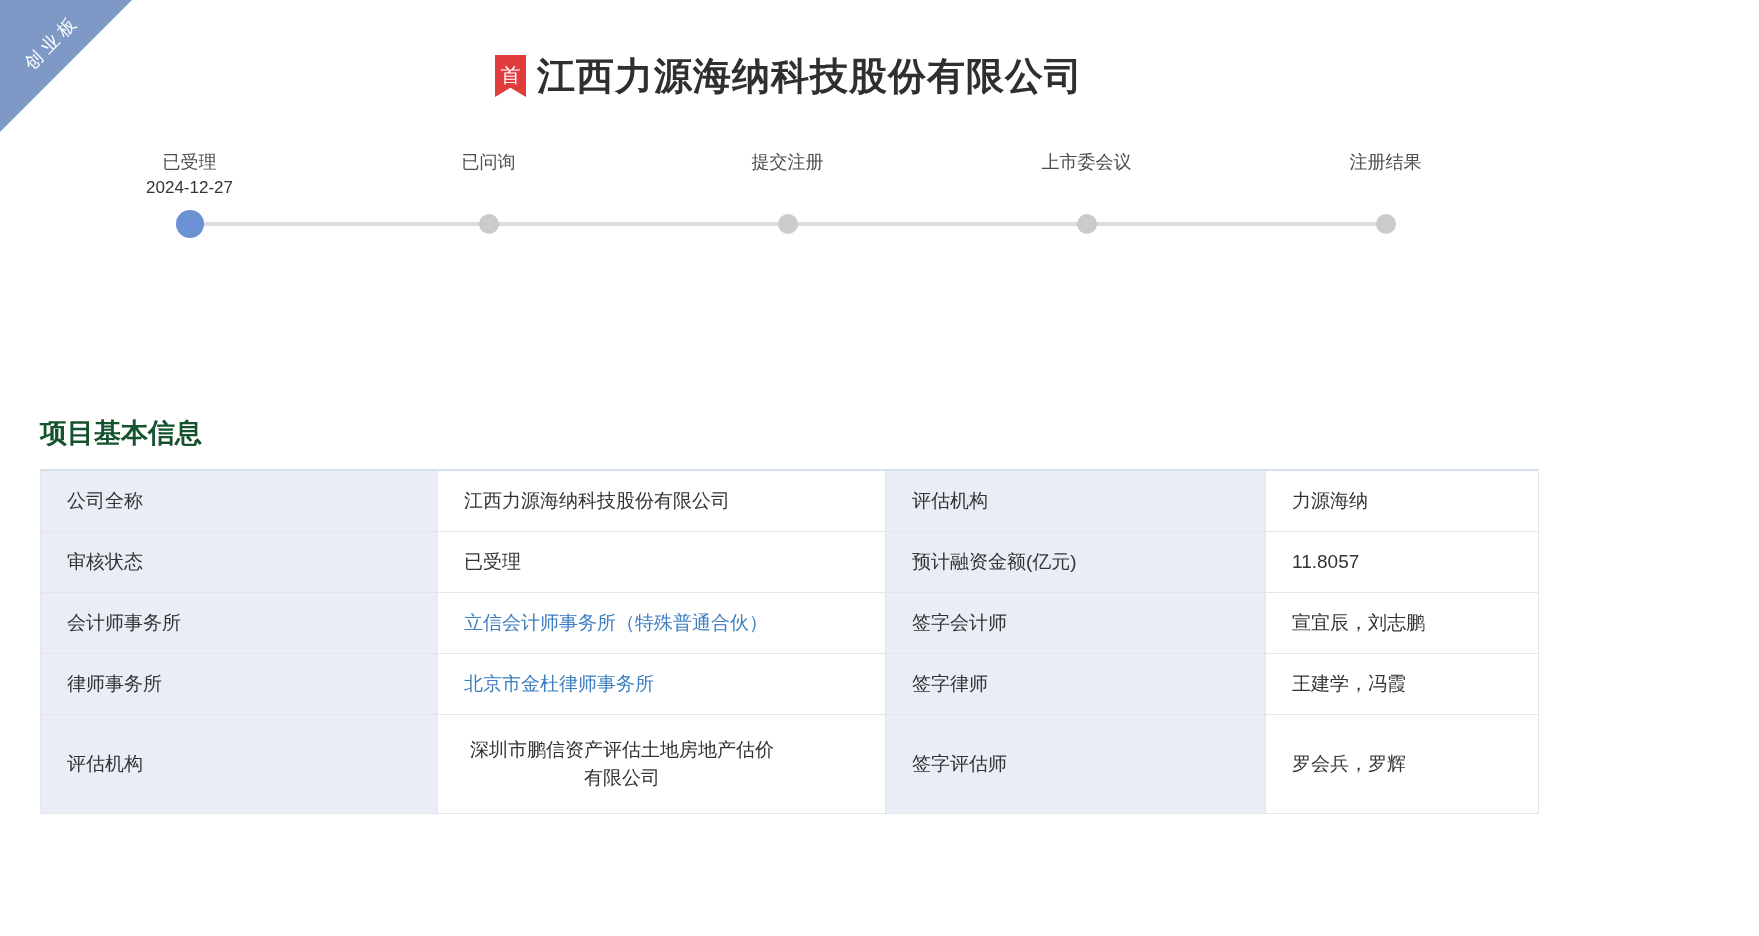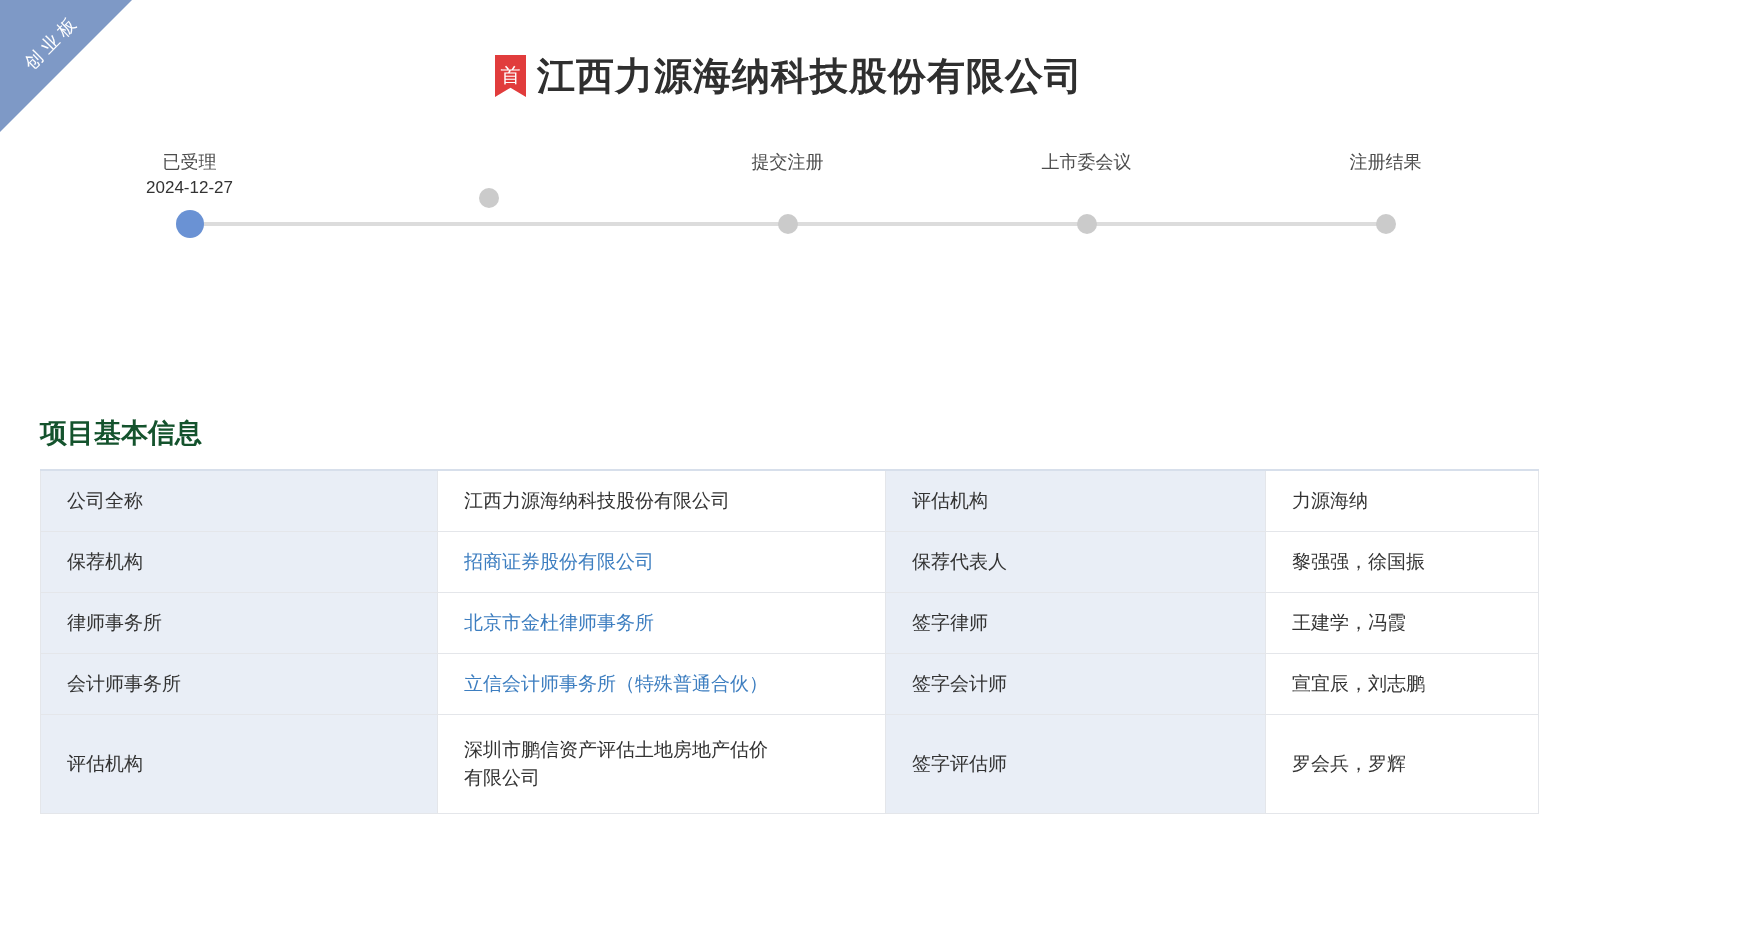--- a/index.html
+++ b/index.html
@@ -68,21 +68,21 @@
     height: 61px;
     font-size: 19px;
     padding: 6px 16px 6px 26px;
     vertical-align: middle;
     line-height: 28px;
   }
   .info-table tr.tall td { height: 99px; }
   td.lbl { background: #e9eef6; color: #333; }
   td.val { background: #ffffff; color: #333; }
   a.lnk { color: #3d7ec0; text-decoration: none; cursor: pointer; }
-  .narrow { display: inline-block; max-width: 316px; }
+  .narrow { display: inline-block; max-width: 316px; text-align: center; }
 </style>
 </head>
 <body>
 
 <div class="ribbon">
   <div class="ribbon-text">创业板</div>
 </div>
 
 <div class="content">
 
@@ -95,20 +95,21 @@
     <div class="step-line"></div>
     <div class="steps">
       <div class="step">
         <div class="step-label">已受理</div>
         <div class="step-date">2024-12-27</div>
         <div class="dot-row">
             <div class="dot active"></div>
           </div>
       </div>
       <div class="step">
+        <div class="step-label">已问询</div>
         <div class="step-date"></div>
         <div class="dot-row">
             <div class="dot inactive"></div>
           </div>
       </div>
       <div class="step">
         <div class="step-label">提交注册</div>
         <div class="step-date"></div>
         <div class="dot-row">
             <div class="dot inactive"></div>
@@ -141,36 +142,36 @@
         <col style="width:273px">
     </colgroup>
     <tbody>
       <tr>
         <td class="lbl">公司全称</td>
         <td class="val">江西力源海纳科技股份有限公司</td>
         <td class="lbl">评估机构</td>
         <td class="val">力源海纳</td>
       </tr>
       <tr>
-        <td class="lbl">保荐机构</td>
-        <td class="val"><a href="#" class="lnk">招商证券股份有限公司</a></td>
-        <td class="lbl">保荐代表人</td>
-        <td class="val">黎强强，徐国振</td>
+        <td class="lbl">审核状态</td>
+        <td class="val">已受理</td>
+        <td class="lbl">预计融资金额(亿元)</td>
+        <td class="val">11.8057</td>
+      </tr>
+      <tr>
+        <td class="lbl">会计师事务所</td>
+        <td class="val"><a href="#" class="lnk">立信会计师事务所（特殊普通合伙）</a></td>
+        <td class="lbl">签字会计师</td>
+        <td class="val">宣宜辰，刘志鹏</td>
       </tr>
       <tr>
         <td class="lbl">律师事务所</td>
         <td class="val"><a href="#" class="lnk">北京市金杜律师事务所</a></td>
         <td class="lbl">签字律师</td>
         <td class="val">王建学，冯霞</td>
-      </tr>
-      <tr>
-        <td class="lbl">会计师事务所</td>
-        <td class="val"><a href="#" class="lnk">立信会计师事务所（特殊普通合伙）</a></td>
-        <td class="lbl">签字会计师</td>
-        <td class="val">宣宜辰，刘志鹏</td>
       </tr>
       <tr class="tall">
         <td class="lbl">评估机构</td>
         <td class="val"><span class="narrow">深圳市鹏信资产评估土地房地产估价有限公司</span></td>
         <td class="lbl">签字评估师</td>
         <td class="val">罗会兵，罗辉</td>
       </tr>
     </tbody>
   </table>
 

